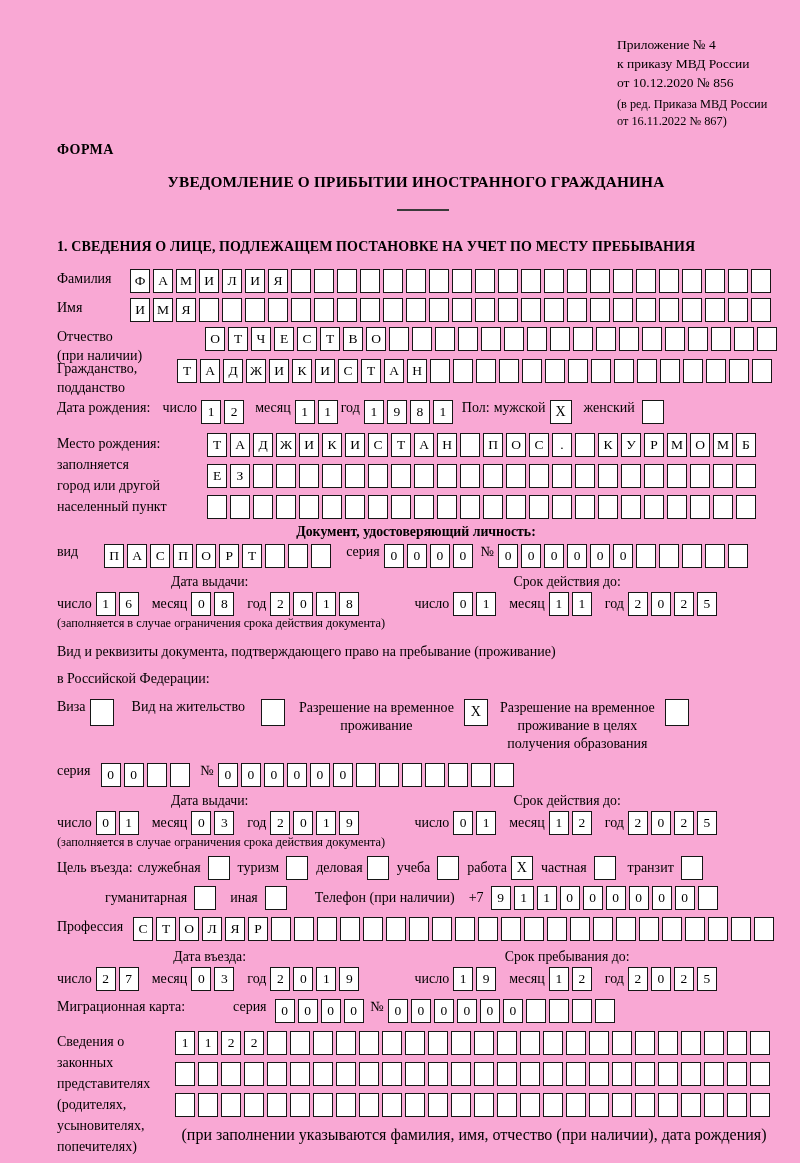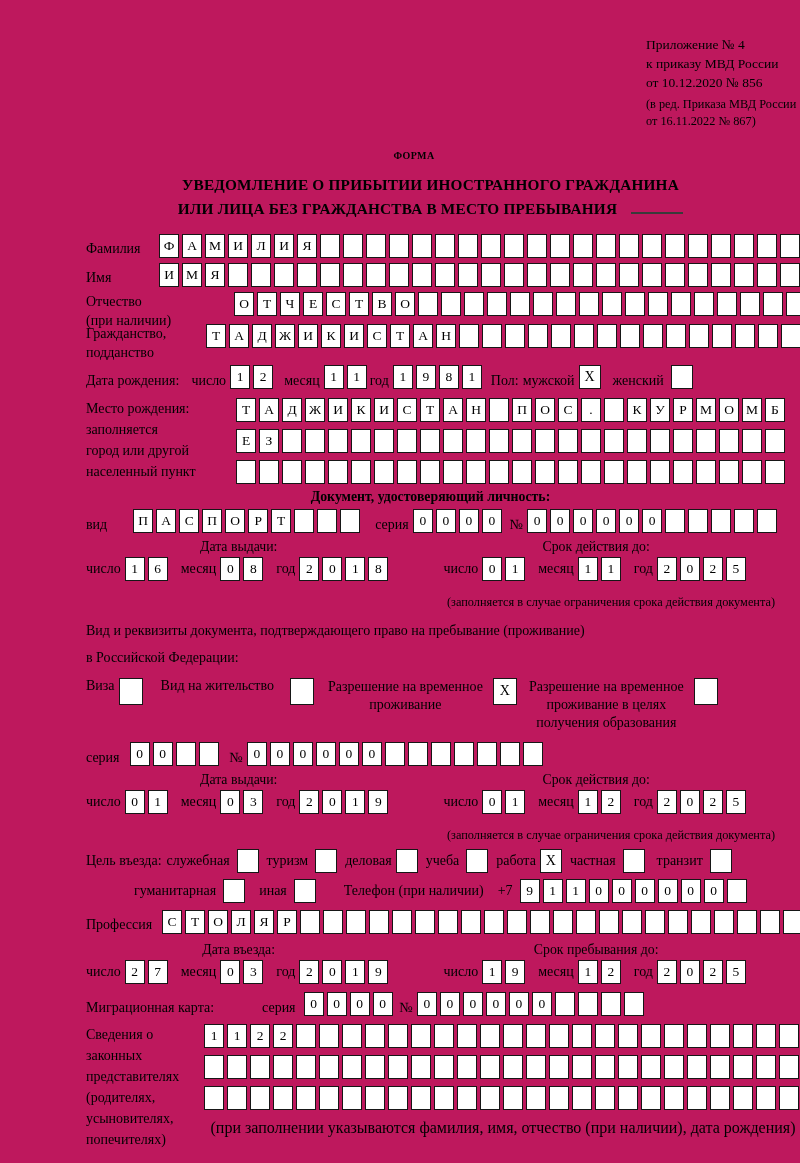--- a/index.html
+++ b/index.html
@@ -1,26 +1,26 @@
 <!DOCTYPE html>
 <html><head>
 <meta charset="utf-8">
 <style>
   html,body{margin:0;padding:0;background:#ffffff;}
   body{width:800px;height:1163px;overflow:hidden;font-family:"Liberation Serif",serif;color:#000;}
-  .page{box-sizing:border-box;width:800px;height:1163px;padding:36px 25px 0 86px;position:relative;background:#be185d;font-family:Liberation Serif, serif;}
+  .page{box-sizing:border-box;width:800px;height:1163px;padding:36px 25px 0 57px;position:relative;background:#f9a8d4;font-family:Liberation Serif, serif;}
   
   .top-right{margin-left:560px;width:210px;font-size:13.5px;line-height:1.4;}
   .amend{font-size:12.3px;margin-top:3px;line-height:1.4;}
-  .forma{text-align:center;padding-right:33px;font-weight:bold;font-size:10px;margin-top:20px;letter-spacing:.4px;}
+  .forma{text-align:left;padding-right:33px;font-weight:bold;font-size:14px;margin-top:12px;letter-spacing:.4px;}
   .title{text-align:center;font-weight:bold;font-size:15.3px;line-height:1.55;margin-top:12px;letter-spacing:.2px;}
   .blank-line{display:inline-block;width:52px;border-bottom:2.2px solid #3a3a3a;height:12px;margin-left:14px;}
   .sec{font-weight:bold;font-size:14px;margin-top:22px;letter-spacing:.1px;}
   
-  .frow{display:flex;align-items:flex-end;margin-top:5px;font-size:14px;}
+  .frow{display:flex;align-items:flex-start;margin-top:5px;font-size:14px;}
   .frow.top{align-items:flex-start;}
   .lbl{flex-shrink:0;line-height:19px;}
   .lbl.capped{height:24px;overflow:visible;}
   .w73{width:73px;} .w120{width:120px;} .w148{width:148px;} .w150{width:150px;} .w118{width:118px;}
   .boxes{display:flex;flex-wrap:nowrap;}
   .cb{width:20px;height:24px;border:1.8px solid #161616;margin-right:3px;box-sizing:border-box;
       display:inline-flex;align-items:center;justify-content:center;font-size:13.5px;background:#fff;flex-shrink:0;}
   .chk{width:22px;height:24px;border:1.8px solid #161616;box-sizing:border-box;display:inline-flex;
        align-items:center;justify-content:center;font-size:14px;margin-left:7px;flex-shrink:0;background:#fff;}
   .chk.lg{width:24px;height:27px;}
@@ -28,21 +28,21 @@
   .gap8{margin-left:8px;} .gap12{margin-left:12px;} .gap14{margin-left:14px;} .gap18{margin-left:18px;}
   .mt7{margin-top:7px;}
   
   .daterow{display:flex;margin-top:5px;font-size:14px;}
   .dgroup{text-align:center;}
   .dgroup .dhead{font-size:13.8px;line-height:17px;}
   .dline{display:flex;align-items:center;margin-top:2px;}
   .dline .sub{margin:0 4px 0 0;}
   .dline .ml{margin-left:10px;margin-right:4px;}
   .g2{margin-left:52px;}
-  .note{font-size:12.3px;text-align:right;margin-top:14px;}
+  .note{font-size:12.3px;text-align:left;margin-top:0;}
   .docheading{text-align:center;font-weight:bold;font-size:13.8px;margin-top:5px;}
   
   .permit-row{display:flex;align-items:flex-start;margin-top:6px;font-size:14px;}
   .pitem{display:flex;align-items:flex-start;}
   .pcol{text-align:center;line-height:18px;}
   .intro{font-size:14px;margin-top:8px;line-height:1.9;}
   .purpose-line{display:flex;align-items:center;margin-top:6px;font-size:14px;}
   .indent48{margin-left:48px;}
   .phone-prefix{margin:0 7px 0 14px;}
   .repcol{display:flex;flex-direction:column;}
@@ -60,23 +60,24 @@
     <div class="amend">
       <div>(в ред. Приказа МВД России</div>
       <div>от 16.11.2022 № 867)</div>
     </div>
   </div>
 
   <div class="forma">ФОРМА</div>
 
   <div class="title">
     <div>УВЕДОМЛЕНИЕ О ПРИБЫТИИ ИНОСТРАННОГО ГРАЖДАНИНА</div>
-    <div><span>ИЛИ ЛИЦА БЕЗ ГРАЖДАНСТВА В МЕСТО ПРЕБЫВАНИЯ</span><span class="blank-line"></span></div>
-  </div>
-
+    <div><span class="blank-line"></span></div>
+  </div>
+
+  <div class="sec">1. СВЕДЕНИЯ О ЛИЦЕ, ПОДЛЕЖАЩЕМ ПОСТАНОВКЕ НА УЧЕТ ПО МЕСТУ ПРЕБЫВАНИЯ</div>
 
   <div class="frow" style="margin-top:14px;">
     <div class="lbl w73">Фамилия</div>
     <div class="boxes">
         <span class="cb">Ф</span>
         <span class="cb">А</span>
         <span class="cb">М</span>
         <span class="cb">И</span>
         <span class="cb">Л</span>
         <span class="cb">И</span>

